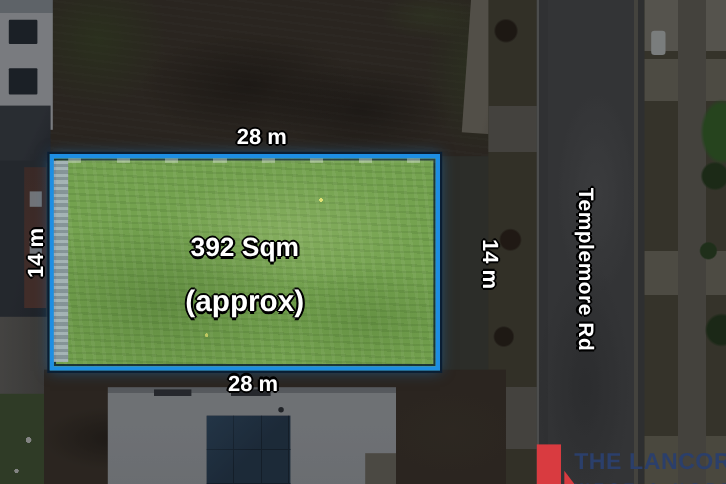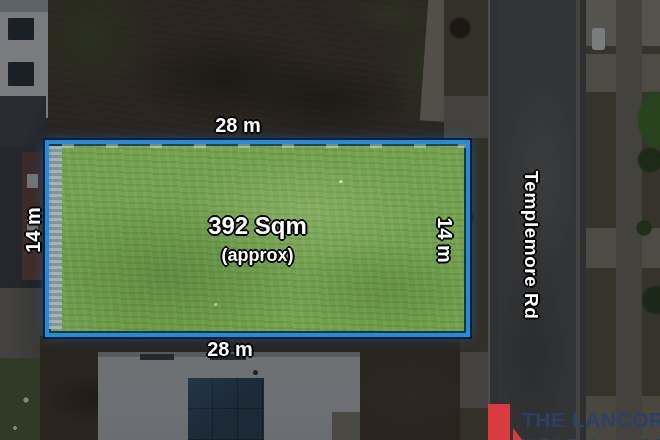--- a/index.html
+++ b/index.html
@@ -118,21 +118,21 @@
       linear-gradient(135deg, rgba(90,140,180,.25), transparent 55%),
       repeating-linear-gradient(90deg, transparent 0 24px, #1e2d3c 24px 25px),
       repeating-linear-gradient(180deg, transparent 0 30px, #1e2d3c 30px 31px);
   }
   .roof-step{left:234px;top:60px;width:28px;height:28px;background:#7a7568;}
 
   .dim{inset:0;background:rgba(5,8,13,.40);}
 
   
   .plot{
-    left:45px;top:140px;width:425px;height:197px;
+    left:45px;top:140px;width:355px;height:197px;
     border:4px solid var(--plot-border,#1e8ee3);
     outline:2px solid #0a1e33;
     box-shadow: inset 0 0 0 2px rgba(9,28,48,.8), 0 0 12px rgba(25,130,215,.5);
     background-color:var(--plot-grass,#74a24f);
     background-image:
       radial-gradient(ellipse 170px 80px at 62% 35%, rgba(255,255,205,.12), transparent 70%),
       radial-gradient(ellipse 200px 110px at 28% 70%, rgba(25,55,10,.20), transparent 72%),
       radial-gradient(ellipse 140px 70px at 82% 78%, rgba(35,70,15,.18), transparent 72%),
       radial-gradient(circle 3px at 70% 20%, rgba(250,240,120,.8) 0 50%, transparent 60%),
       radial-gradient(circle 3px at 40% 85%, rgba(250,240,120,.7) 0 50%, transparent 60%),
@@ -148,21 +148,21 @@
     left:13px;top:0;right:0;height:4px;
     background:repeating-linear-gradient(90deg,rgba(225,232,224,.85) 0 12px,rgba(210,220,210,.15) 12px 44px);
     opacity:.55;
   }
   .area-text{
     left:50%;top:68px;transform:translateX(-50%);
     text-align:center;color:var(--label-text,#fff);font-weight:bold;white-space:nowrap;
     position:absolute;
   }
   .area-text .line1{position:relative;font-size:24px;}
-  .area-text .line2{position:relative;font-size:18px;margin-top:5px;text-align:center;}
+  .area-text .line2{position:relative;font-size:27px;margin-top:19px;text-align:center;}
 
   
   .lbl{
     color:var(--label-text,#fff);font-weight:bold;font-size:20px;
     text-shadow:-2px 0 0 #000,2px 0 0 #000,0 -2px 0 #000,0 2px 0 #000,
       -1px -1px 0 #000,1px -1px 0 #000,-1px 1px 0 #000,1px 1px 0 #000;
     display:flex;align-items:center;justify-content:center;white-space:nowrap;
   }
   .area-text{
     text-shadow:-2px 0 0 #000,2px 0 0 #000,0 -2px 0 #000,0 2px 0 #000,

